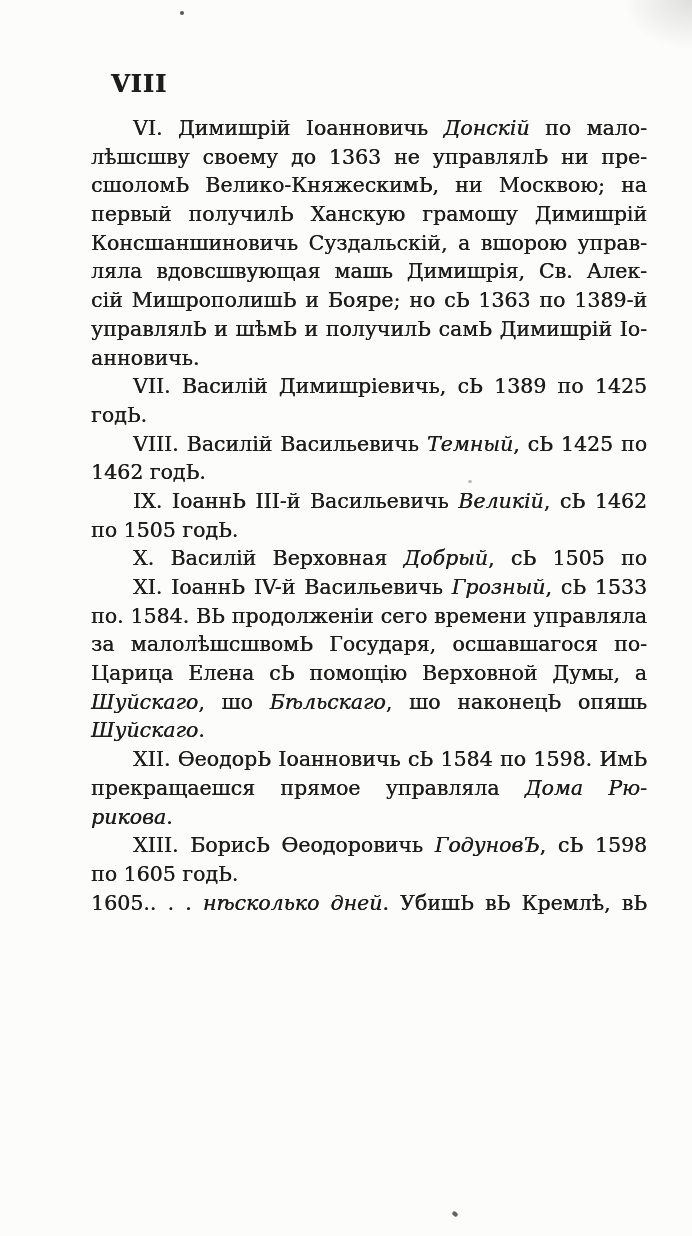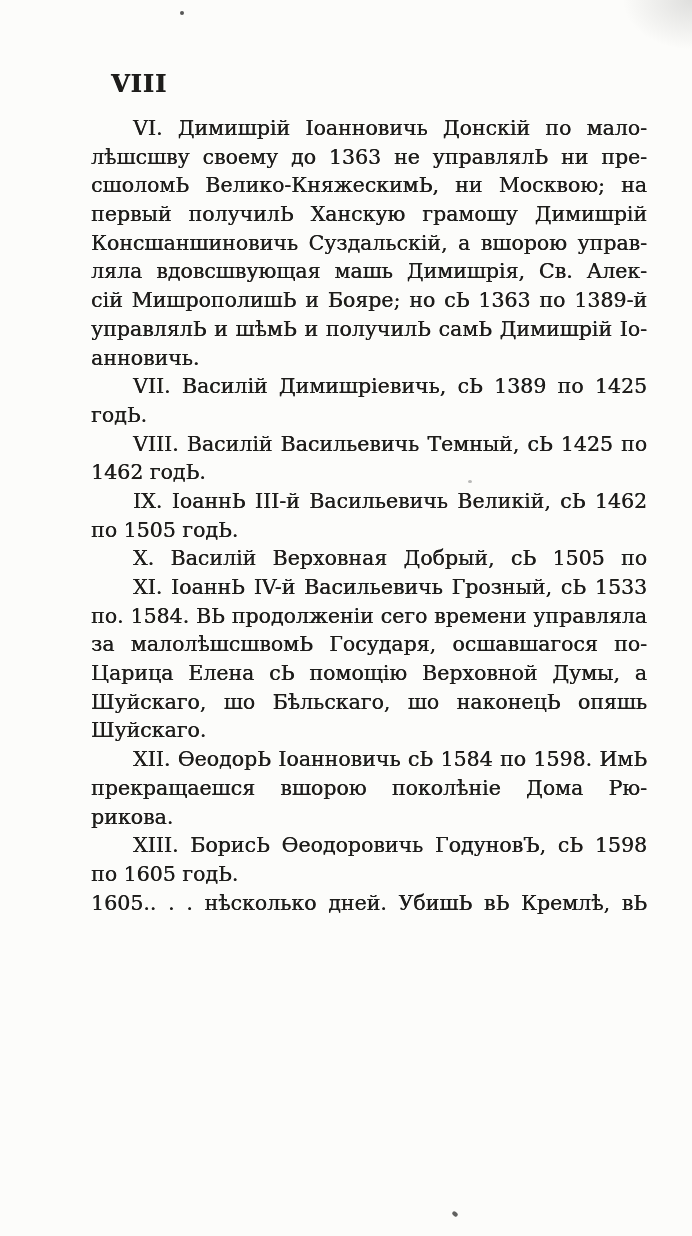--- a/index.html
+++ b/index.html
@@ -47,21 +47,21 @@
     text-align: justify;
     text-align-last: justify;
     height: 28.7px;
     overflow: visible;
   }
   .line.first { text-indent: 42px; }
   .line.short {
     text-align: left;
     text-align-last: left;
   }
-  .seg.it { }
+  .seg.it { font-style: italic; }
   .speck {
     position: absolute;
     background: #3a3a38;
     border-radius: 50%;
   }
   .speck-top { left: 180px; top: 11px; width: 4px; height: 4px; opacity: 0.85; }
   .speck-bottom {
     left: 452px; top: 1212px; width: 6px; height: 4px;
     border-radius: 2px; transform: rotate(40deg); opacity: 0.8;
   }
@@ -108,21 +108,21 @@
     <div class="para">
       <div class="line first"><span class="seg">XI. ІоаннЬ IV-й Васильевичь </span><span class="seg it">Грозный</span><span class="seg">, сЬ 1533</span></div>
       <div class="line"><span class="seg">по. 1584. ВЬ продолженіи сего времени управляла</span></div>
       <div class="line"><span class="seg">за малолѣшсшвомЬ Государя, осшавшагося по-</span></div>
       <div class="line"><span class="seg">Царица Елена сЬ помощію Верховной Думы, а</span></div>
       <div class="line"><span class="seg it">Шуйскаго</span><span class="seg">, шо </span><span class="seg it">Бѣльскаго</span><span class="seg">, шо наконецЬ опяшь</span></div>
       <div class="line short"><span class="seg it">Шуйскаго</span><span class="seg">.</span></div>
     </div>
     <div class="para">
       <div class="line first"><span class="seg">XII. ѲеодорЬ Іоанновичь сЬ 1584 по 1598. ИмЬ</span></div>
-      <div class="line"><span class="seg">прекращаешся вшорою поколѣніе </span><span class="seg it">Дома Рю-</span></div>
+      <div class="line"><span class="seg">прекращаешся прямое управляла </span><span class="seg it">Дома Рю-</span></div>
       <div class="line short"><span class="seg it">рикова</span><span class="seg">.</span></div>
     </div>
     <div class="para">
       <div class="line first"><span class="seg">XIII. БорисЬ Ѳеодоровичь </span><span class="seg it">ГодуновЪ</span><span class="seg">, сЬ 1598</span></div>
       <div class="line short"><span class="seg">по 1605 годЬ.</span></div>
     </div>
     <div class="para">
       <div class="line"><span class="seg">1605.. . . </span><span class="seg it">нѣсколько дней</span><span class="seg">. УбишЬ вЬ Кремлѣ, вЬ</span></div>
     </div>
   </div>

